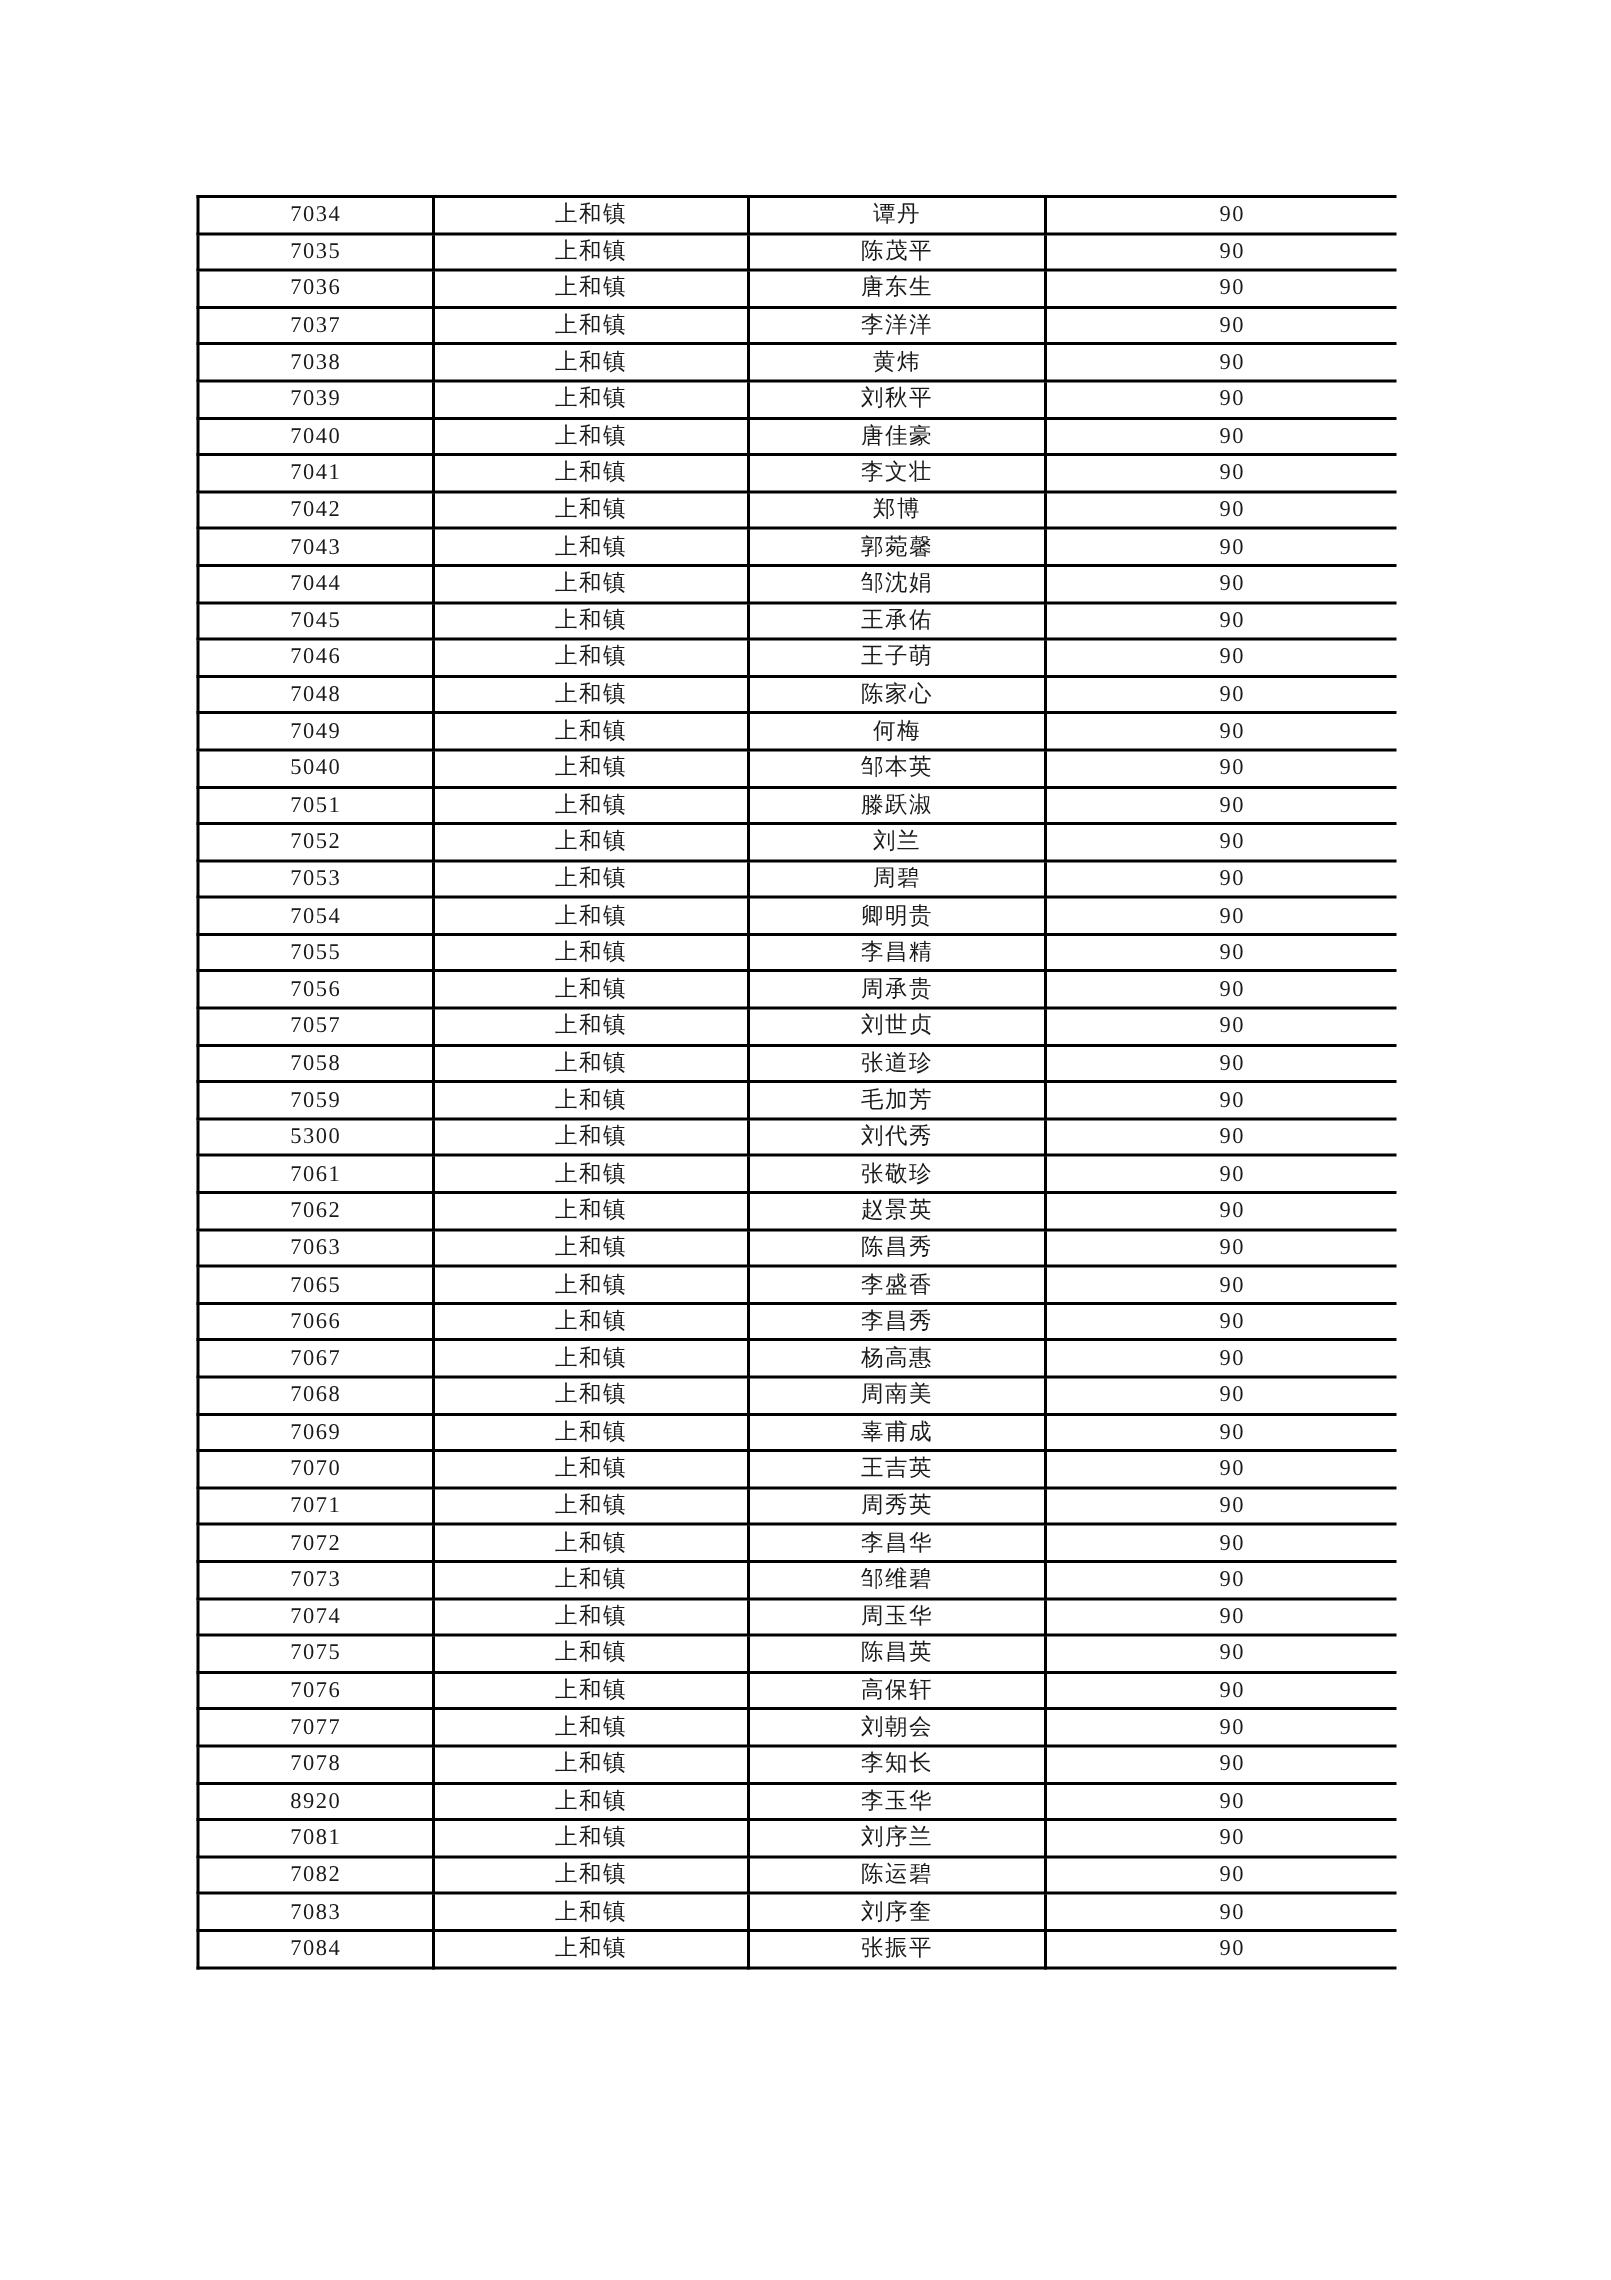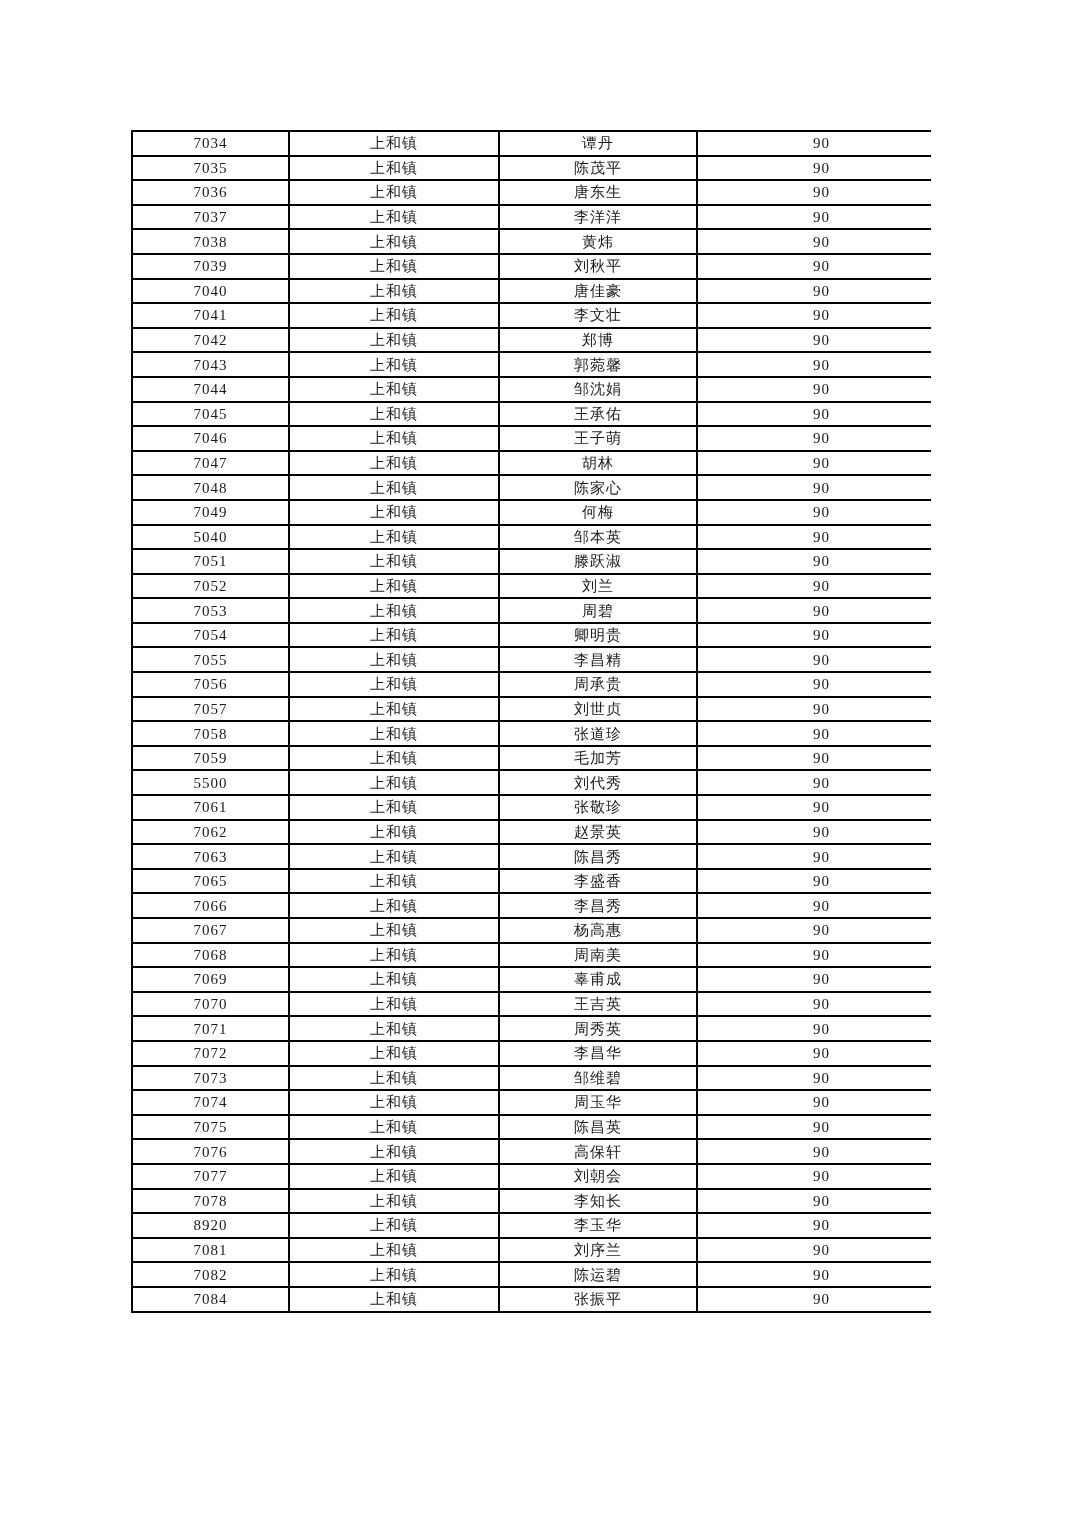--- a/index.html
+++ b/index.html
@@ -125,26 +125,20 @@
           <td>王承佑</td>
           <td>90</td>
         </tr>
         <tr>
           <td>7046</td>
           <td>上和镇</td>
           <td>王子萌</td>
           <td>90</td>
         </tr>
         <tr>
-          <td>7047</td>
-          <td>上和镇</td>
-          <td>胡林</td>
-          <td>90</td>
-        </tr>
-        <tr>
           <td>7048</td>
           <td>上和镇</td>
           <td>陈家心</td>
           <td>90</td>
         </tr>
         <tr>
           <td>7049</td>
           <td>上和镇</td>
           <td>何梅</td>
           <td>90</td>
@@ -203,21 +197,21 @@
           <td>张道珍</td>
           <td>90</td>
         </tr>
         <tr>
           <td>7059</td>
           <td>上和镇</td>
           <td>毛加芳</td>
           <td>90</td>
         </tr>
         <tr>
-          <td>5500</td>
+          <td>5300</td>
           <td>上和镇</td>
           <td>刘代秀</td>
           <td>90</td>
         </tr>
         <tr>
           <td>7061</td>
           <td>上和镇</td>
           <td>张敬珍</td>
           <td>90</td>
         </tr>
@@ -326,20 +320,26 @@
         <tr>
           <td>7081</td>
           <td>上和镇</td>
           <td>刘序兰</td>
           <td>90</td>
         </tr>
         <tr>
           <td>7082</td>
           <td>上和镇</td>
           <td>陈运碧</td>
+          <td>90</td>
+        </tr>
+        <tr>
+          <td>7083</td>
+          <td>上和镇</td>
+          <td>刘序奎</td>
           <td>90</td>
         </tr>
         <tr>
           <td>7084</td>
           <td>上和镇</td>
           <td>张振平</td>
           <td>90</td>
         </tr>
       </tbody>
   </table>

